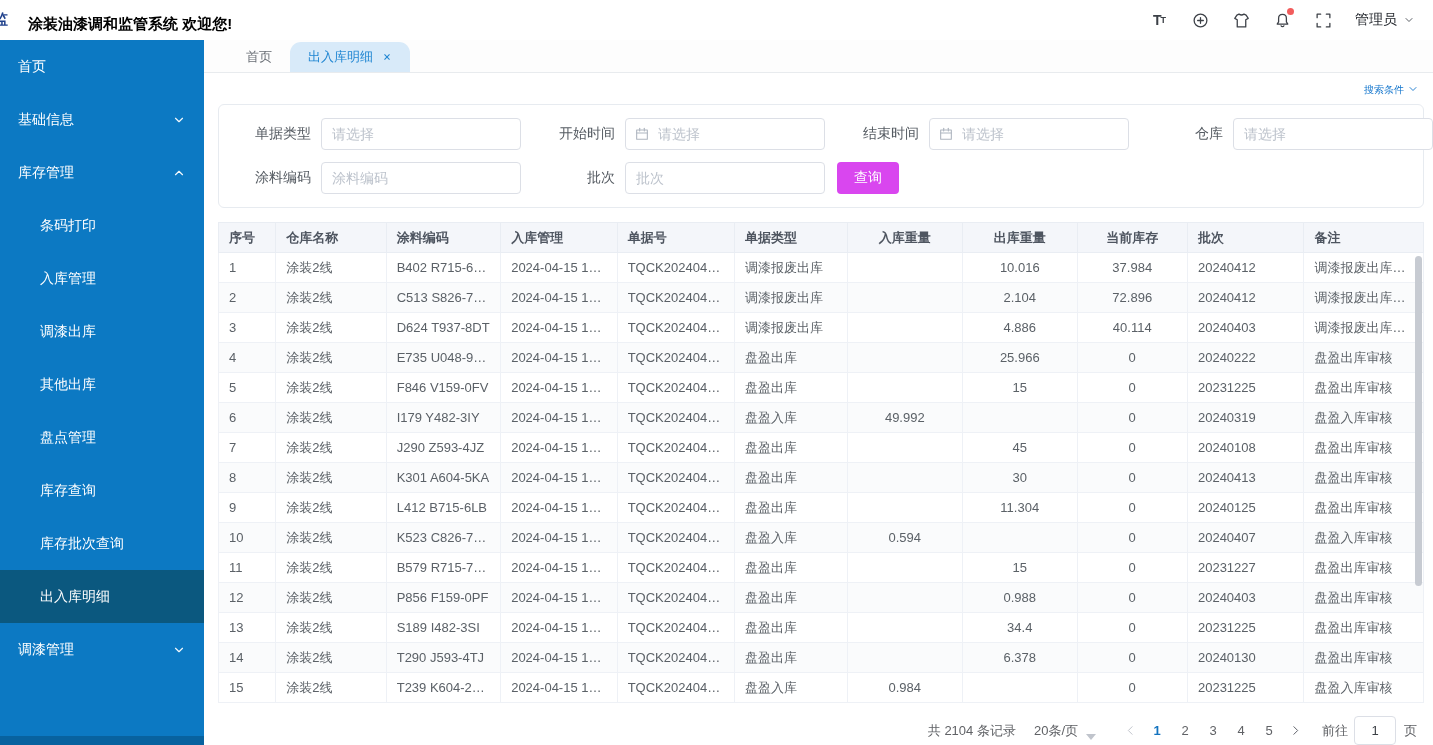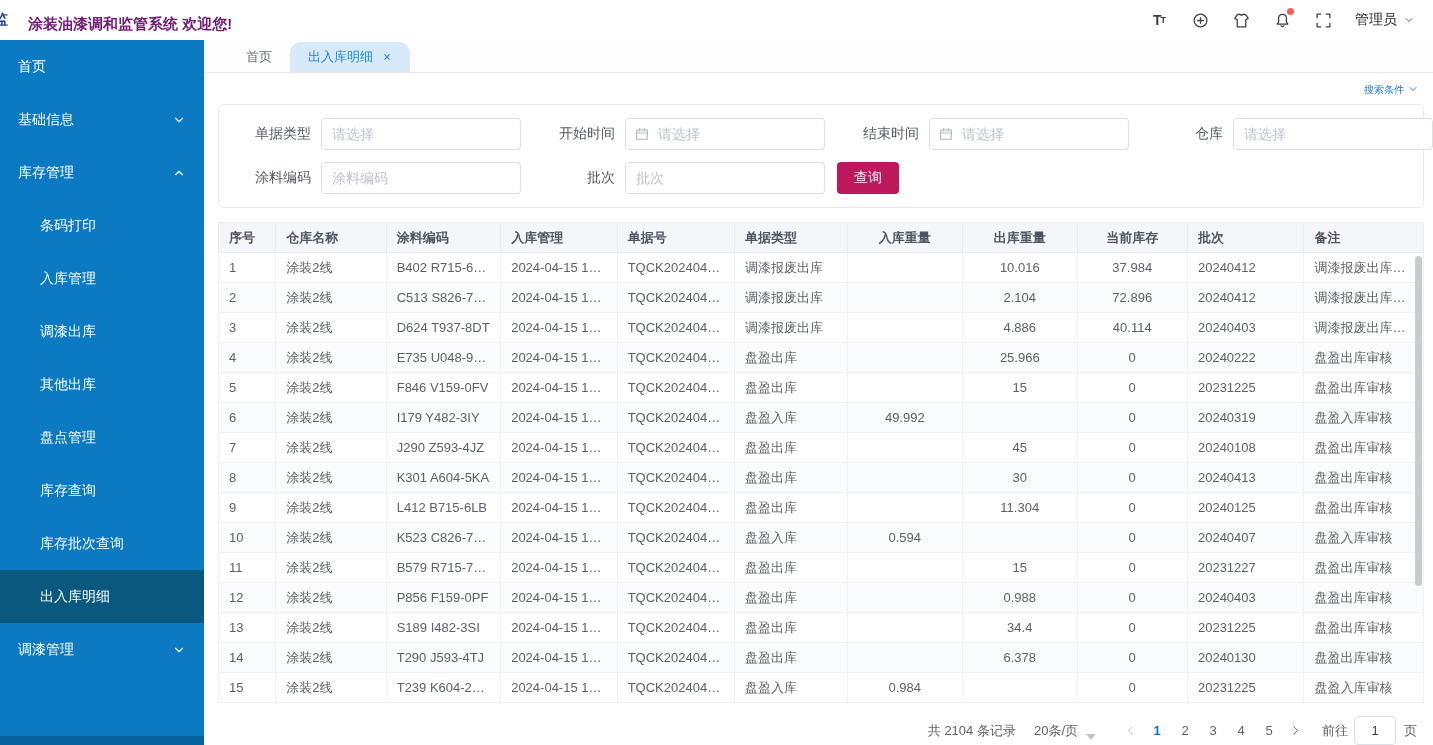--- a/index.html
+++ b/index.html
@@ -3,21 +3,21 @@
 <meta charset="utf-8">
 <style>
   * { margin:0; padding:0; box-sizing:border-box; }
   html,body { width:1433px; height:745px; overflow:hidden; background:#fff;
     font-family:"Liberation Sans","DejaVu Sans",sans-serif; }
 
   
   .topbar { height:40px; display:flex; align-items:center; background:#fff; padding:0 18px 0 0; }
   .logo-frag { width:28px; overflow:hidden; white-space:nowrap; color:#20418c; font-size:14px;
     font-weight:bold; margin-left:-6px; flex:0 0 auto; }
-  .app-title { color:#701a75; font-size:15px; font-weight:bold; margin-left:6px; white-space:nowrap;margin-top:8px; }
+  .app-title { color:#000000; font-size:15px; font-weight:bold; margin-left:6px; white-space:nowrap;margin-top:8px; }
   .topbar-right { margin-left:auto; display:flex; align-items:center; gap:23px; color:#3c4047; }
   .tb-icon { width:18px; height:18px; position:relative; display:flex; align-items:center;
     justify-content:center; cursor:pointer; }
   .tb-icon svg { width:17px; height:17px; }
   .tb-icon.font-size { font-size:14px; font-weight:bold; letter-spacing:-1px; }
   .tb-icon.font-size small { font-size:9px; font-weight:bold; }
   .badge-dot { position:absolute; top:-3px; right:-3px; width:7px; height:7px; border-radius:50%;
     background:#f25c5c; }
   .user-box { display:flex; align-items:center; gap:6px; font-size:14px; color:#24282e; cursor:pointer; }
   .user-box svg { width:12px; height:12px; color:#4a4e55; }
@@ -59,21 +59,21 @@
   .inp { position:relative; width:159px; }
   .inp input { width:200px; height:32px; border:1px solid #dcdfe6; border-radius:4px;
     padding:0 10px; font-size:14px; color:#3b3f45; outline:none;
     font-family:"Liberation Sans","DejaVu Sans",sans-serif; }
   .inp input::placeholder { color:#bdc3cc; }
   .inp.with-icon input { padding-left:32px; }
   .cal-icon { position:absolute; left:9px; top:8px; width:16px; height:16px; color:#aeb5bf;
     pointer-events:none; }
   .cal-icon svg { width:16px; height:16px; }
   .btn-cell { display:flex; align-items:center; }
-  .query-btn { background:#be185d; color:#fff; border:none; border-radius:4px; height:32px;
+  .query-btn { background:#d946ef; color:#fff; border:none; border-radius:4px; height:32px;
     padding:0 17px; font-size:14px; cursor:pointer; font-family:inherit; }
 
   
   .table-wrap { margin:14px 9px 0 14px; position:relative; }
   table { width:100%; border-collapse:collapse; table-layout:fixed; font-size:13px; color:#5b6167; }
   th { background:#f4f6fa; font-weight:bold; color:#4e5560; height:30px; padding:4px 10px;
     text-align:left; border:1px solid #e9edf3; white-space:nowrap; overflow:hidden; }
   td { height:30px; padding:0 10px; border:1px solid #eef1f6; white-space:nowrap; overflow:hidden;
     text-overflow:ellipsis; background:#fff; }
   tbody tr:nth-child(even) td { background:#fafbfc; }

